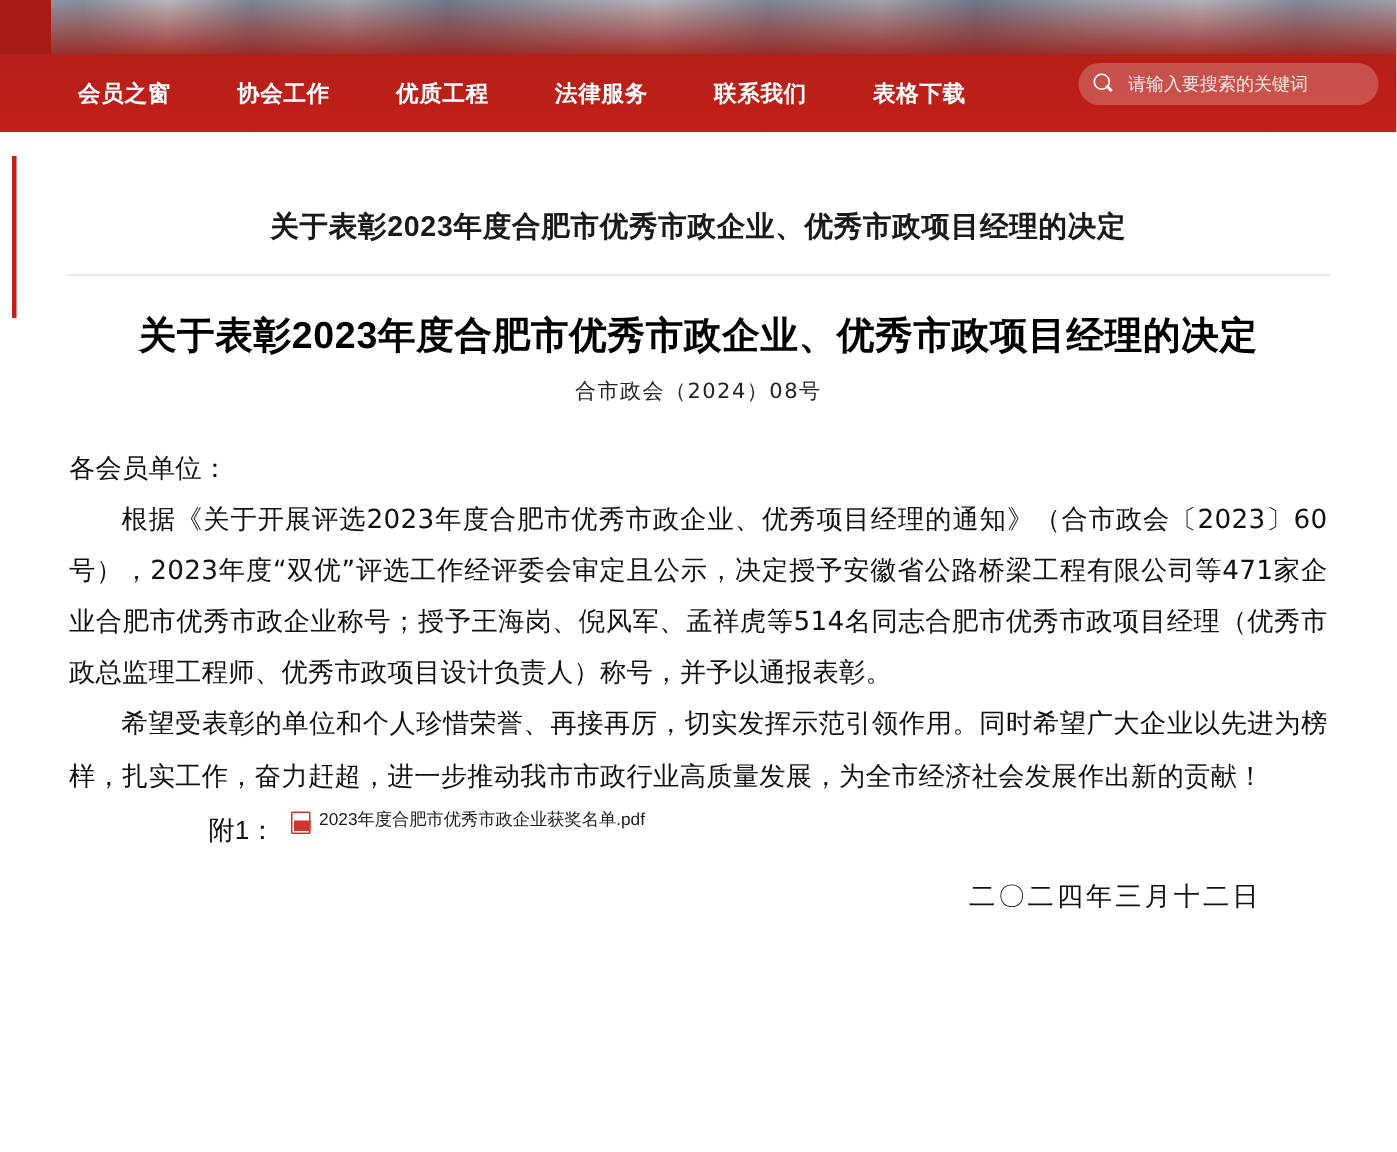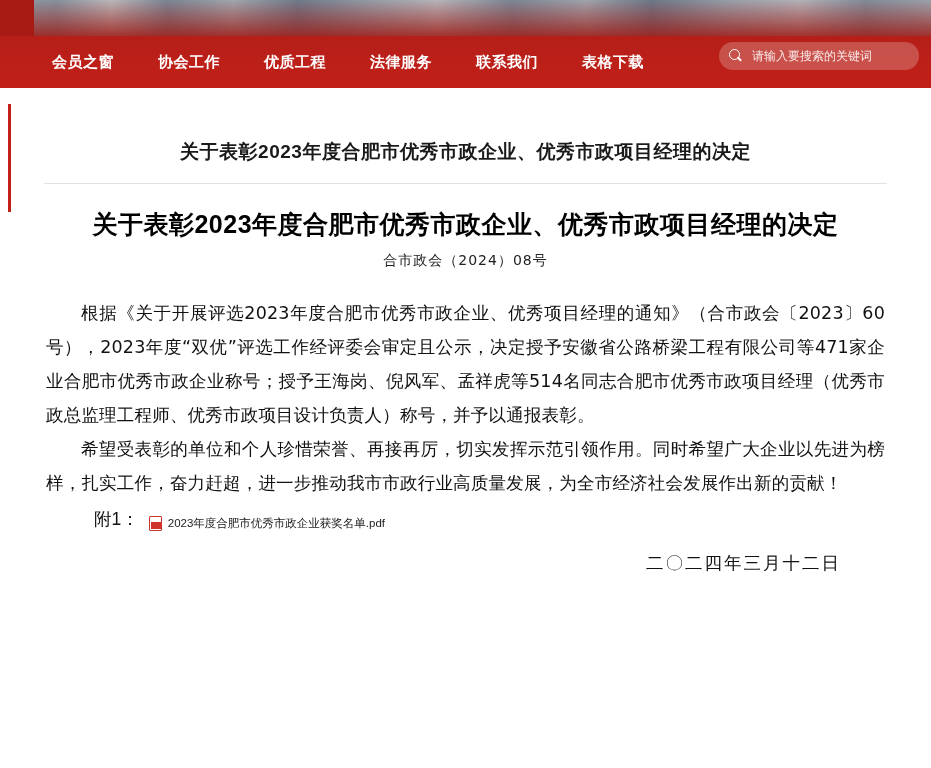--- a/index.html
+++ b/index.html
@@ -177,24 +177,25 @@
     font-family: "DejaVu Sans", "Liberation Sans", sans-serif;
   }
   .p-indent { text-indent: 2em; }
 
   .attachments {
     margin-top: 6px;
     padding-left: 48px;
   }
   .att-row {
     display: flex;
-    align-items: flex-end;
+    align-items: flex-start;
     margin-top: 6px;
     font-size: 17.5px;
     color: #111111;
+    margin-left: 45px;
   }
   .att-label { margin-right: 6px; white-space: nowrap; }
   .pdf-icon {
     width: 13px; height: 15px;
     flex: 0 0 13px;
     margin: 0 6px 0 4px;
     background: #ffffff;
     border: 1px solid #c9332a;
     border-radius: 1px;
     position: relative;
@@ -253,20 +254,21 @@
     <div class="article-head-title">关于表彰2023年度合肥市优秀市政企业、优秀市政项目经理的决定</div>
   </div>
 
   <div class="divider"></div>
 
   <div class="doc">
     <div class="doc-title">关于表彰2023年度合肥市优秀市政企业、优秀市政项目经理的决定</div>
     <div class="doc-number">合市政会（2024）08号</div>
 
     <div class="doc-body">
+      <div>各会员单位：</div>
       <div class="p-indent">根据《关于开展评选2023年度合肥市优秀市政企业、优秀项目经理的通知》（合市政会〔2023〕60号），2023年度“双优”评选工作经评委会审定且公示，决定授予安徽省公路桥梁工程有限公司等471家企业合肥市优秀市政企业称号；授予王海岗、倪风军、孟祥虎等514名同志合肥市优秀市政项目经理（优秀市政总监理工程师、优秀市政项目设计负责人）称号，并予以通报表彰。</div>
       <div class="p-indent">希望受表彰的单位和个人珍惜荣誉、再接再厉，切实发挥示范引领作用。同时希望广大企业以先进为榜样，扎实工作，奋力赶超，进一步推动我市市政行业高质量发展，为全市经济社会发展作出新的贡献！</div>
     </div>
 
     <div class="attachments">
       <div class="att-row">
         <span class="att-label">附1：</span>
         <span class="pdf-icon"></span>
         <a class="att-link">2023年度合肥市优秀市政企业获奖名单.pdf</a>
       </div>

